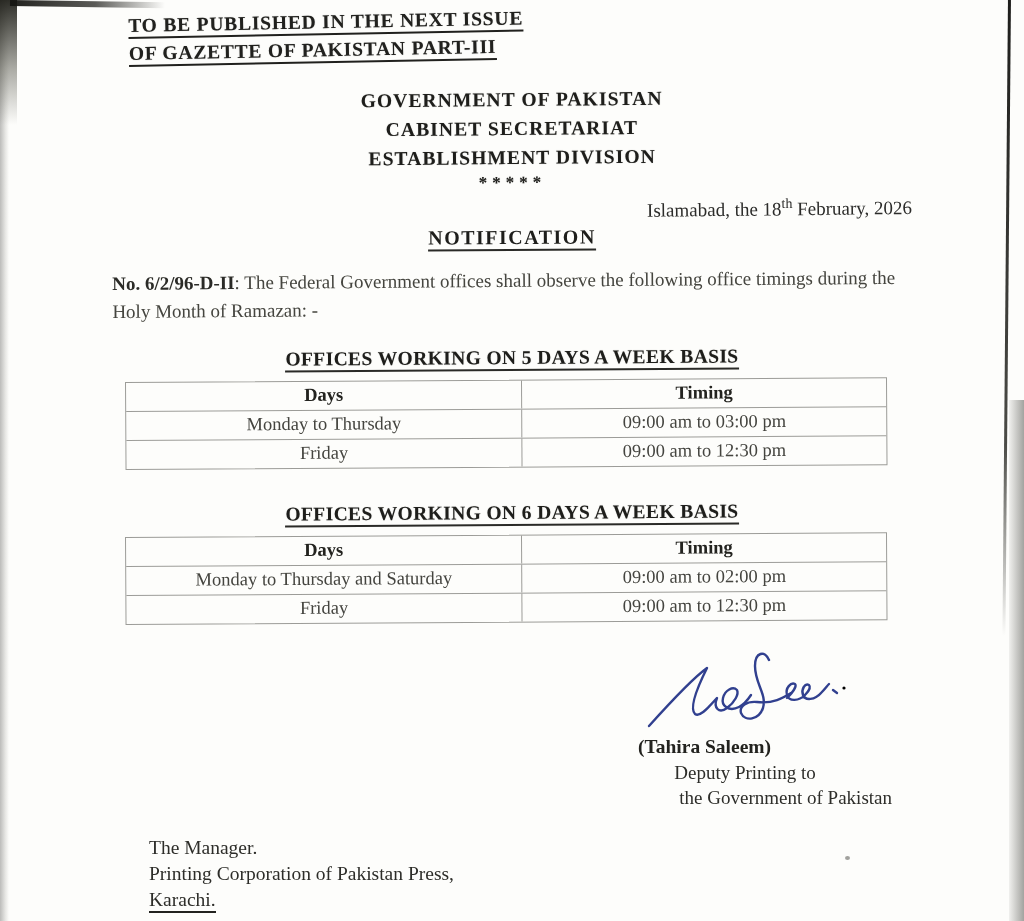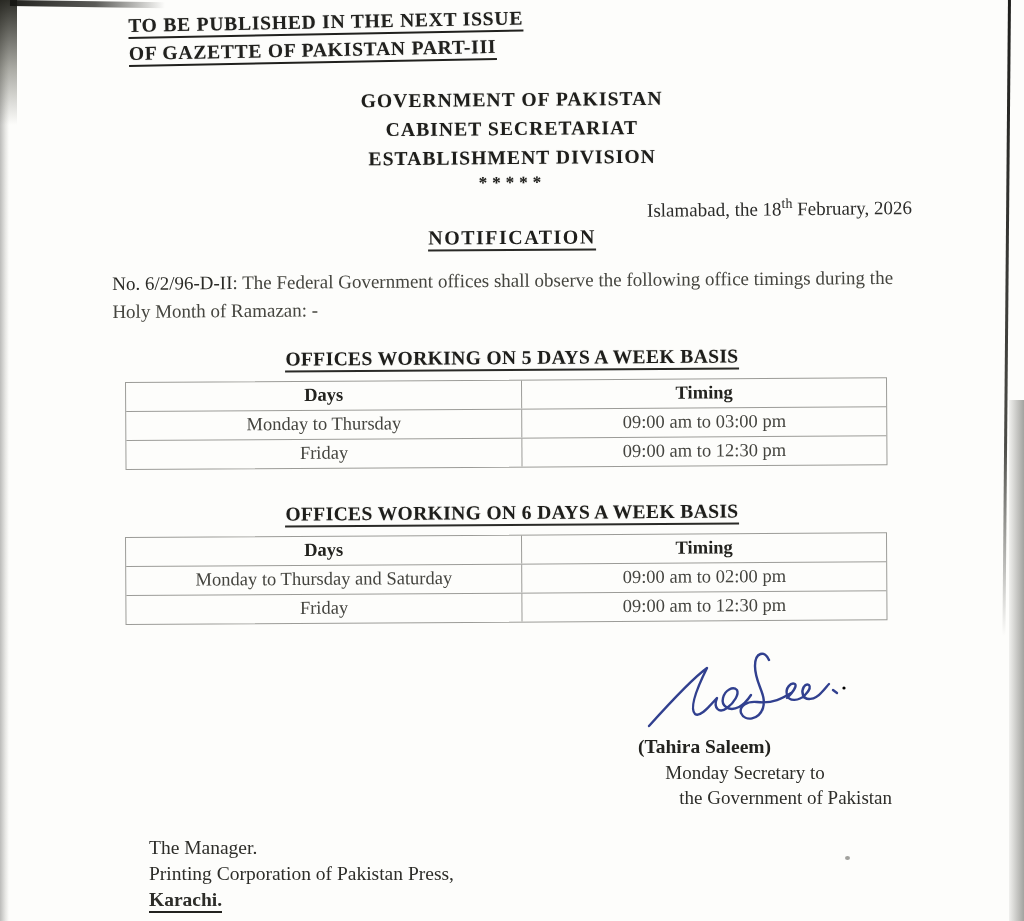--- a/index.html
+++ b/index.html
@@ -48,21 +48,21 @@
 
   .dateline { right:112px; top:196px; font-size:19px; color:#2c2c2a; transform:rotate(-.6deg); }
   .dateline sup { font-size:14px; }
 
   .notif-title { left:0; right:0; top:226px; text-align:center; transform:rotate(-.4deg); }
   .notif-title span { font-weight:bold; font-size:20px; letter-spacing:1.5px; color:#1e1e1b;
                       border-bottom:2.5px solid #2a2a27; padding-bottom:1px; }
 
   .body-para { left:112px; top:270px; width:802px; font-size:19px; line-height:28px;
                color:#45453f; transform:rotate(-.45deg); transform-origin:left top; }
-  .body-para .ref { font-weight:normal; color:#2b2b27; }
+  .body-para .ref { font-weight:bold; color:#2b2b27; }
 
   .tbl-heading { left:0; right:0; text-align:center; transform:rotate(-.4deg); }
   .tbl-heading span { font-weight:bold; font-size:19.5px; letter-spacing:.4px; color:#1e1e1b;
                       border-bottom:2.5px solid #2a2a27; padding-bottom:1px;
                       text-shadow:0 0 1px rgba(40,40,36,.3); }
 
   .doc-table { left:125px; width:760px; border:1px solid #9c9c98; background:transparent;
                transform:rotate(-.35deg); transform-origin:left top; font-size:18.5px; }
   .doc-table .trow { display:flex; border-top:1px solid #9c9c98; }
   .doc-table .trow:first-child { border-top:none; }
@@ -70,21 +70,21 @@
   .doc-table .cell.c2 { flex:0 0 48%; border-left:1px solid #9c9c98; }
   .doc-table .hdr .cell { font-weight:bold; color:#23231f; }
 
   .sig-svg   { left:645px; top:646px; }
   .sig-name  { left:638px; width:214px; top:736px; text-align:left; font-weight:bold;
                font-size:19.5px; color:#23231f; }
   .sig-role1 { left:638px; width:214px; top:762px; text-align:center; font-size:19px; color:#2e2e2a; }
   .sig-role2 { left:598px; width:294px; top:787px; text-align:right; font-size:19px; color:#2e2e2a; }
 
   .addressee { left:112px; top:835px; font-size:19.5px; line-height:26px; color:#2d2d29;margin-left:37px; }
-  .addressee .karachi { font-weight:bold; border-bottom:2.5px solid #23231f; padding-bottom:1px; }
+  .addressee .karachi { font-weight:normal; border-bottom:2.5px solid #23231f; padding-bottom:1px; }
 </style>
 </head>
 <body>
 
 <div class="page">
 
   <div class="abs edge-left"></div>
   <div class="abs corner-tl"></div>
   <div class="abs top-streak"></div>
   <div class="abs edge-right-line"></div>
@@ -155,21 +155,21 @@
     <g fill="none" stroke-width="2.4" stroke-linecap="round" stroke-linejoin="round" stroke="#31408f">
       <path d="M4,80 C22,60 48,32 62,22 C52,42 44,62 50,68 C56,72 66,58 72,52 C68,62 74,68 82,62 C90,56 94,48 92,44 C88,40 80,44 78,52 C76,60 84,66 94,61 C100,58 104,52 106,49"></path>
       <path d="M124,14 C120,4 110,6 110,20 C110,38 122,48 118,62 C114,74 100,76 96,67 C94,60 102,55 112,56 C128,58 138,52 146,47"></path>
       <path d="M142,52 C148,46 152,40 150,38 C146,36 140,42 142,49 C144,56 154,55 160,49 C164,45 166,41 164,39 C160,37 156,43 158,49 C160,55 170,54 176,47 C180,43 182,40 184,38"></path>
       <path d="M188,44 L192,47"></path>
       <circle cx="199" cy="42" r="1.6" fill="currentColor" stroke="none"></circle>
     </g>
   </svg>
 
   <div class="abs sig-name">(Tahira Saleem)</div>
-  <div class="abs sig-role1">Monday Secretary to</div>
+  <div class="abs sig-role1">Deputy Printing to</div>
   <div class="abs sig-role2">the Government of Pakistan</div>
 
   <div class="abs addressee">
     <div>The Manager.</div>
     <div>Printing Corporation of Pakistan Press,</div>
     <div><span class="karachi">Karachi.</span></div>
   </div>
 
 </div>
 

